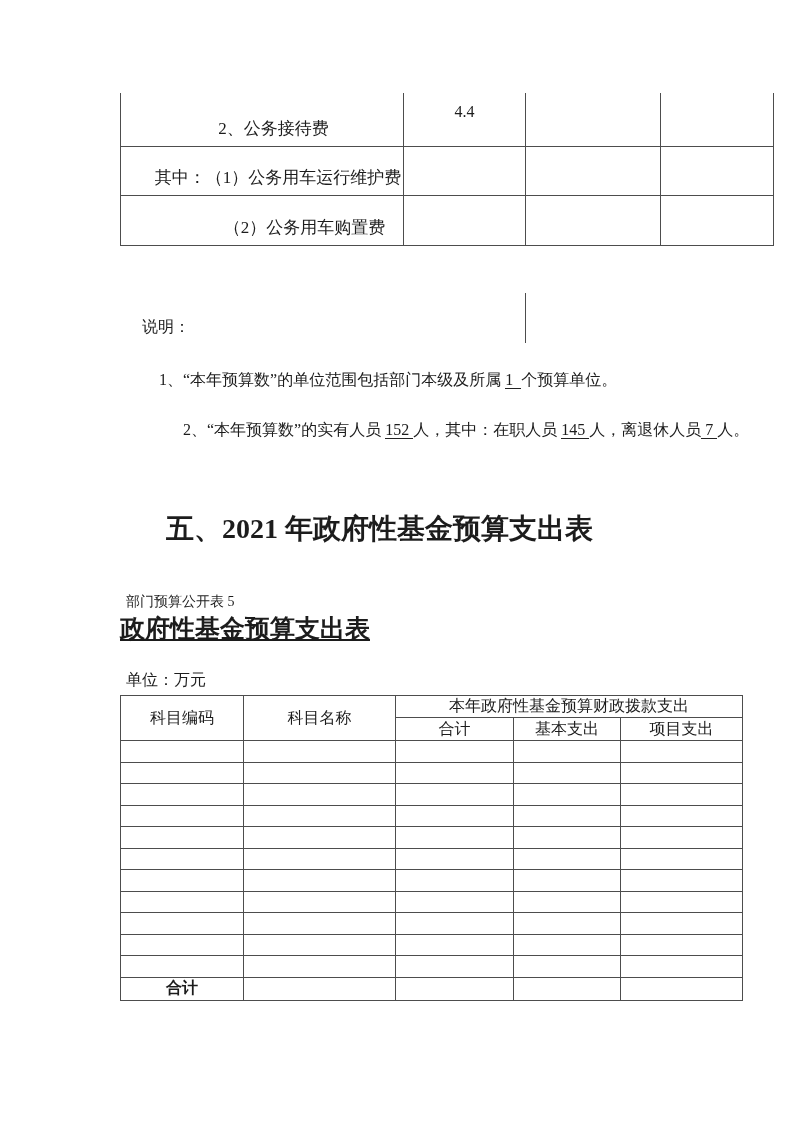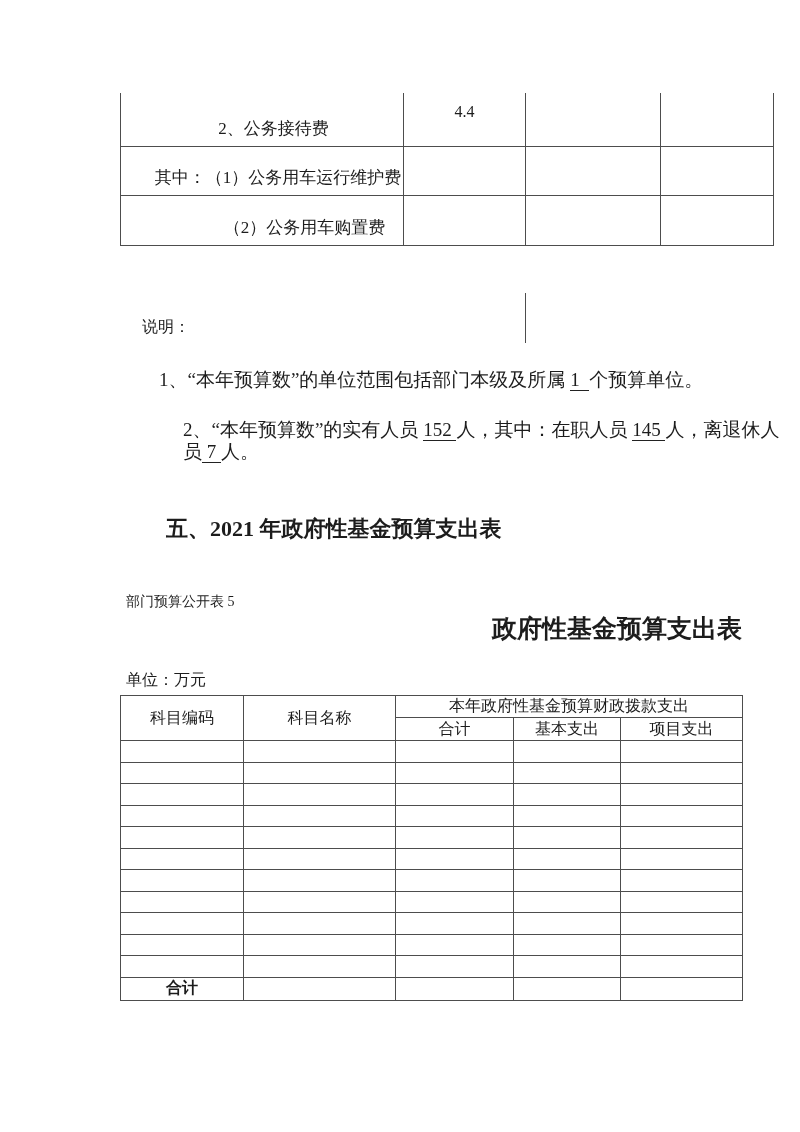--- a/index.html
+++ b/index.html
@@ -32,28 +32,28 @@
   .ind-b { padding-left: 32px !important; }
   .ind-c { padding-left: 85px !important; }
   .r0 { height: 53px; }
   .r1 { height: 48px; }
   .r2 { height: 49px; }
   .r3 { height: 50px; }
 
   .stub-line { left: 525px; top: 293px; width: 1px; height: 50px; background: #4d4d4d; }
 
   .note-label { left: 142px; top: 317px; font-size: 16px; line-height: 22px; font-family: Liberation Mono, monospace; }
-  .note { left: 159px; top: 369px; font-size: 19px; line-height: 22px; width: 630px; }
+  .note { left: 159px; top: 369px; font-size: 16px; line-height: 22px; width: 630px; }
   .note.n2 { top: 419px; margin-left: 24px; }
   .uline { border-bottom: 1px solid #222222; }
 
   
-  .sec-heading { left: 166px; top: 514px; font-size: 22px; font-weight: bold; line-height: 30px; }
+  .sec-heading { left: 166px; top: 514px; font-size: 28px; font-weight: bold; line-height: 30px; }
   .table-tag { left: 126px; top: 592px; font-size: 14px; line-height: 20px; }
-  .table-title { left: 120px; top: 612px; width: 622px; text-align: right; font-size: 25px; font-weight: bold; line-height: 34px; }
+  .table-title { left: 120px; top: 612px; width: 622px; text-align: left; font-size: 25px; font-weight: bold; line-height: 34px; text-decoration: underline; }
 
   .dept-row { left: 126px; top: 669px; width: 615px; display: flex; justify-content: space-between; font-size: 16px; line-height: 22px; padding-right: 22px; }
 
   
   .fund-table { left: 120px; top: 695px; width: 622px; }
   .fund-table th, .fund-table td {
     border: 1px solid #4d4d4d;
     font-size: 16px;
     font-weight: normal;
     text-align: center;

